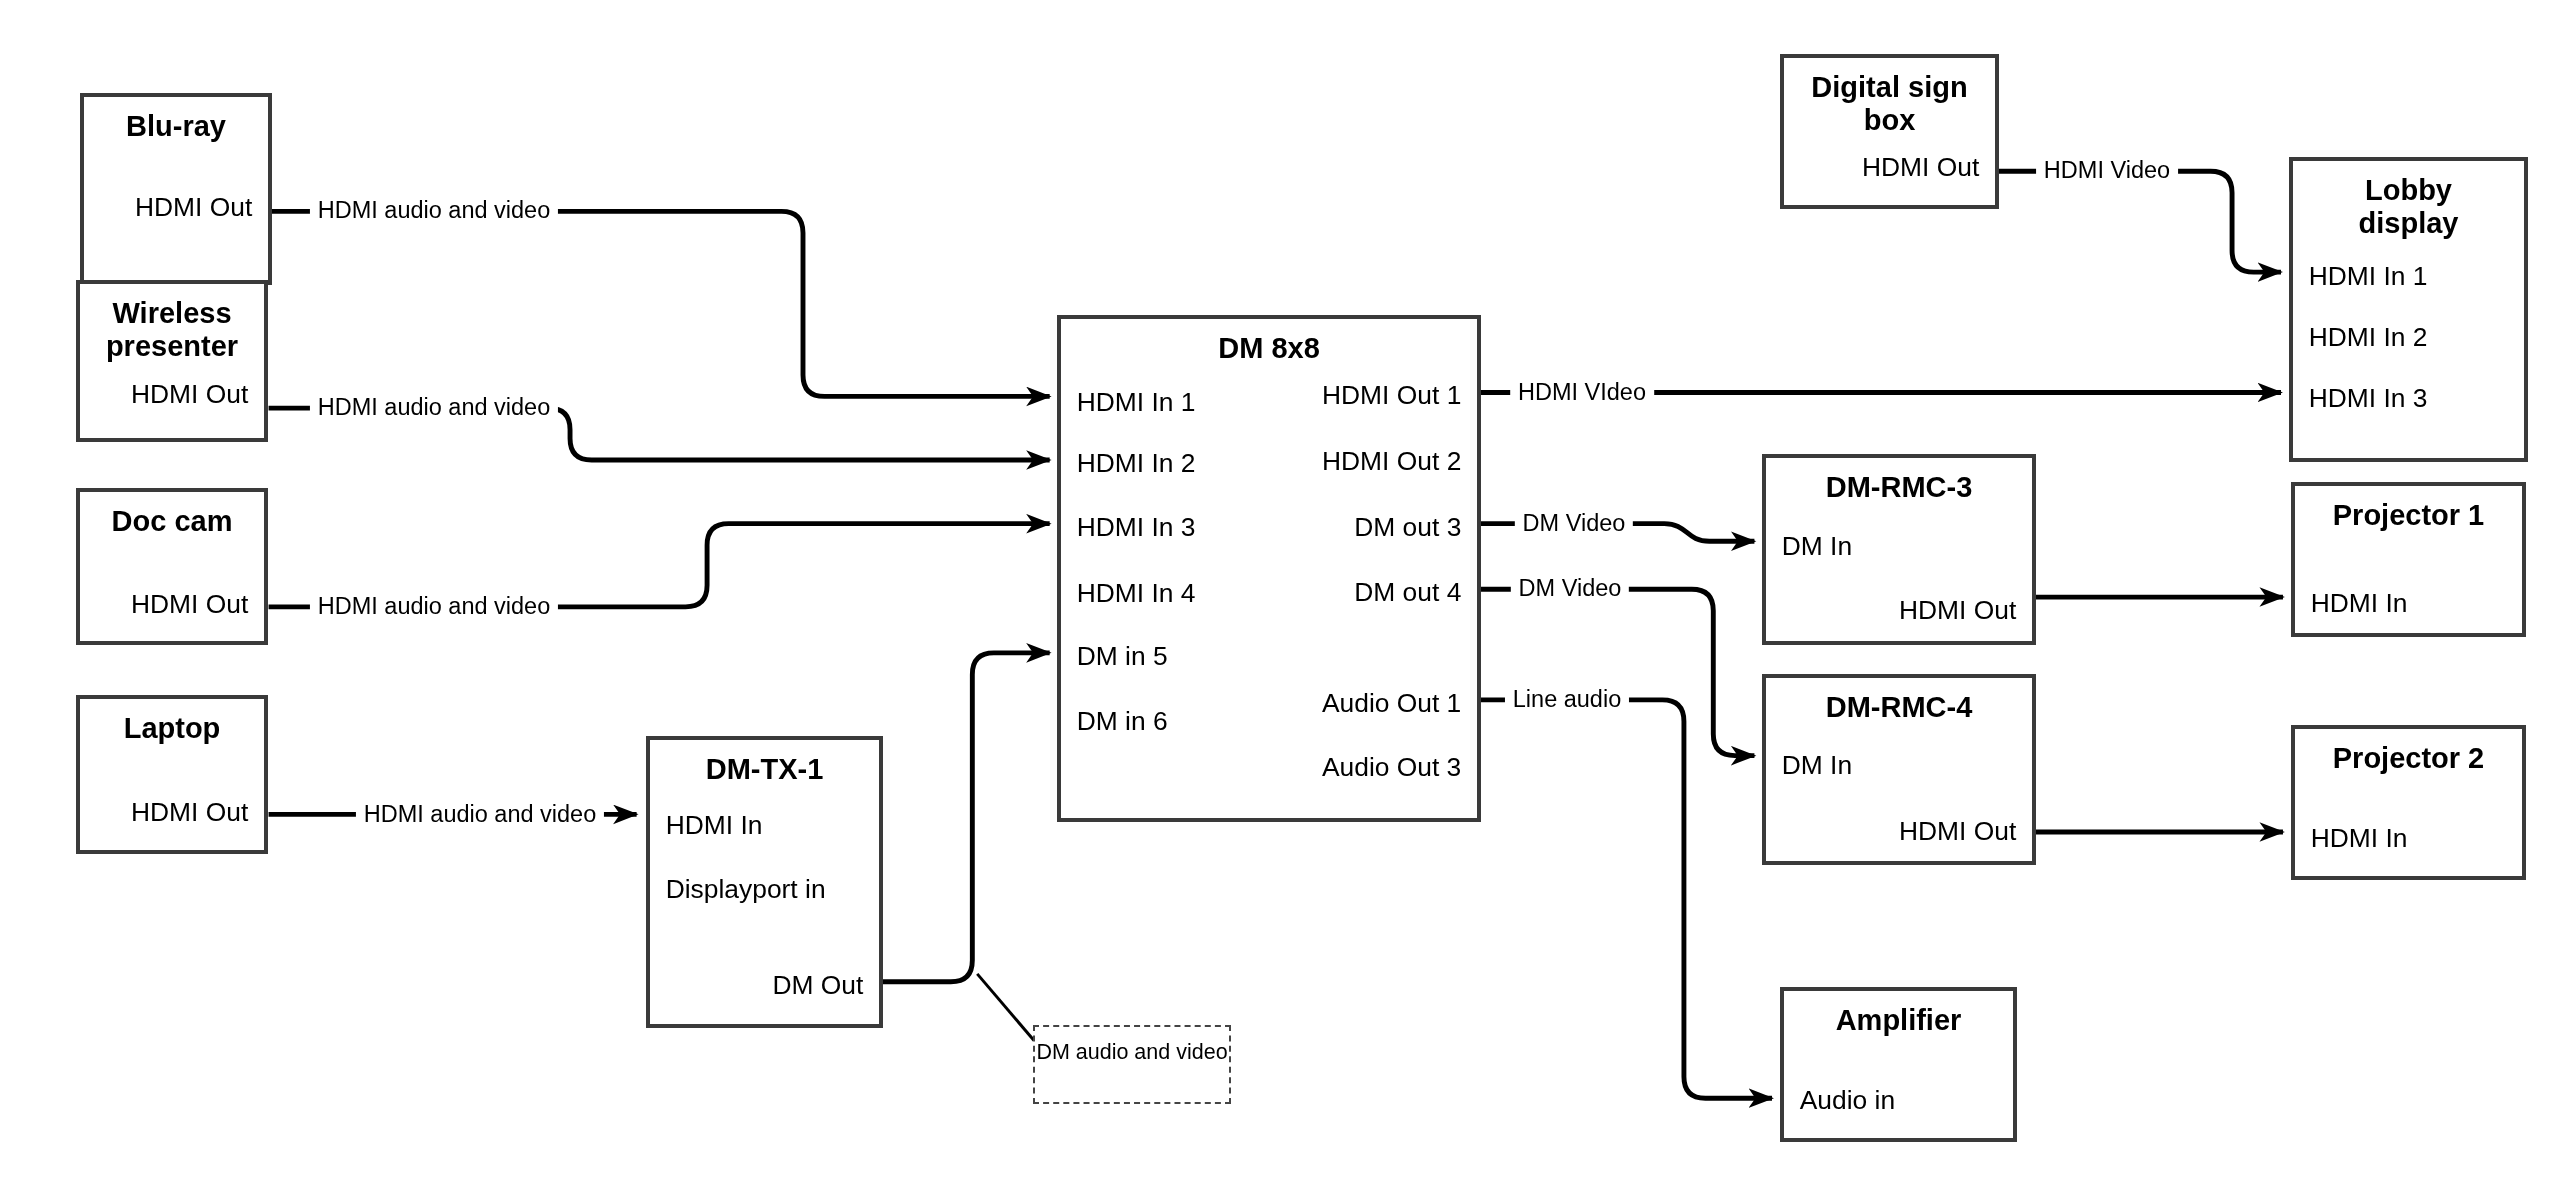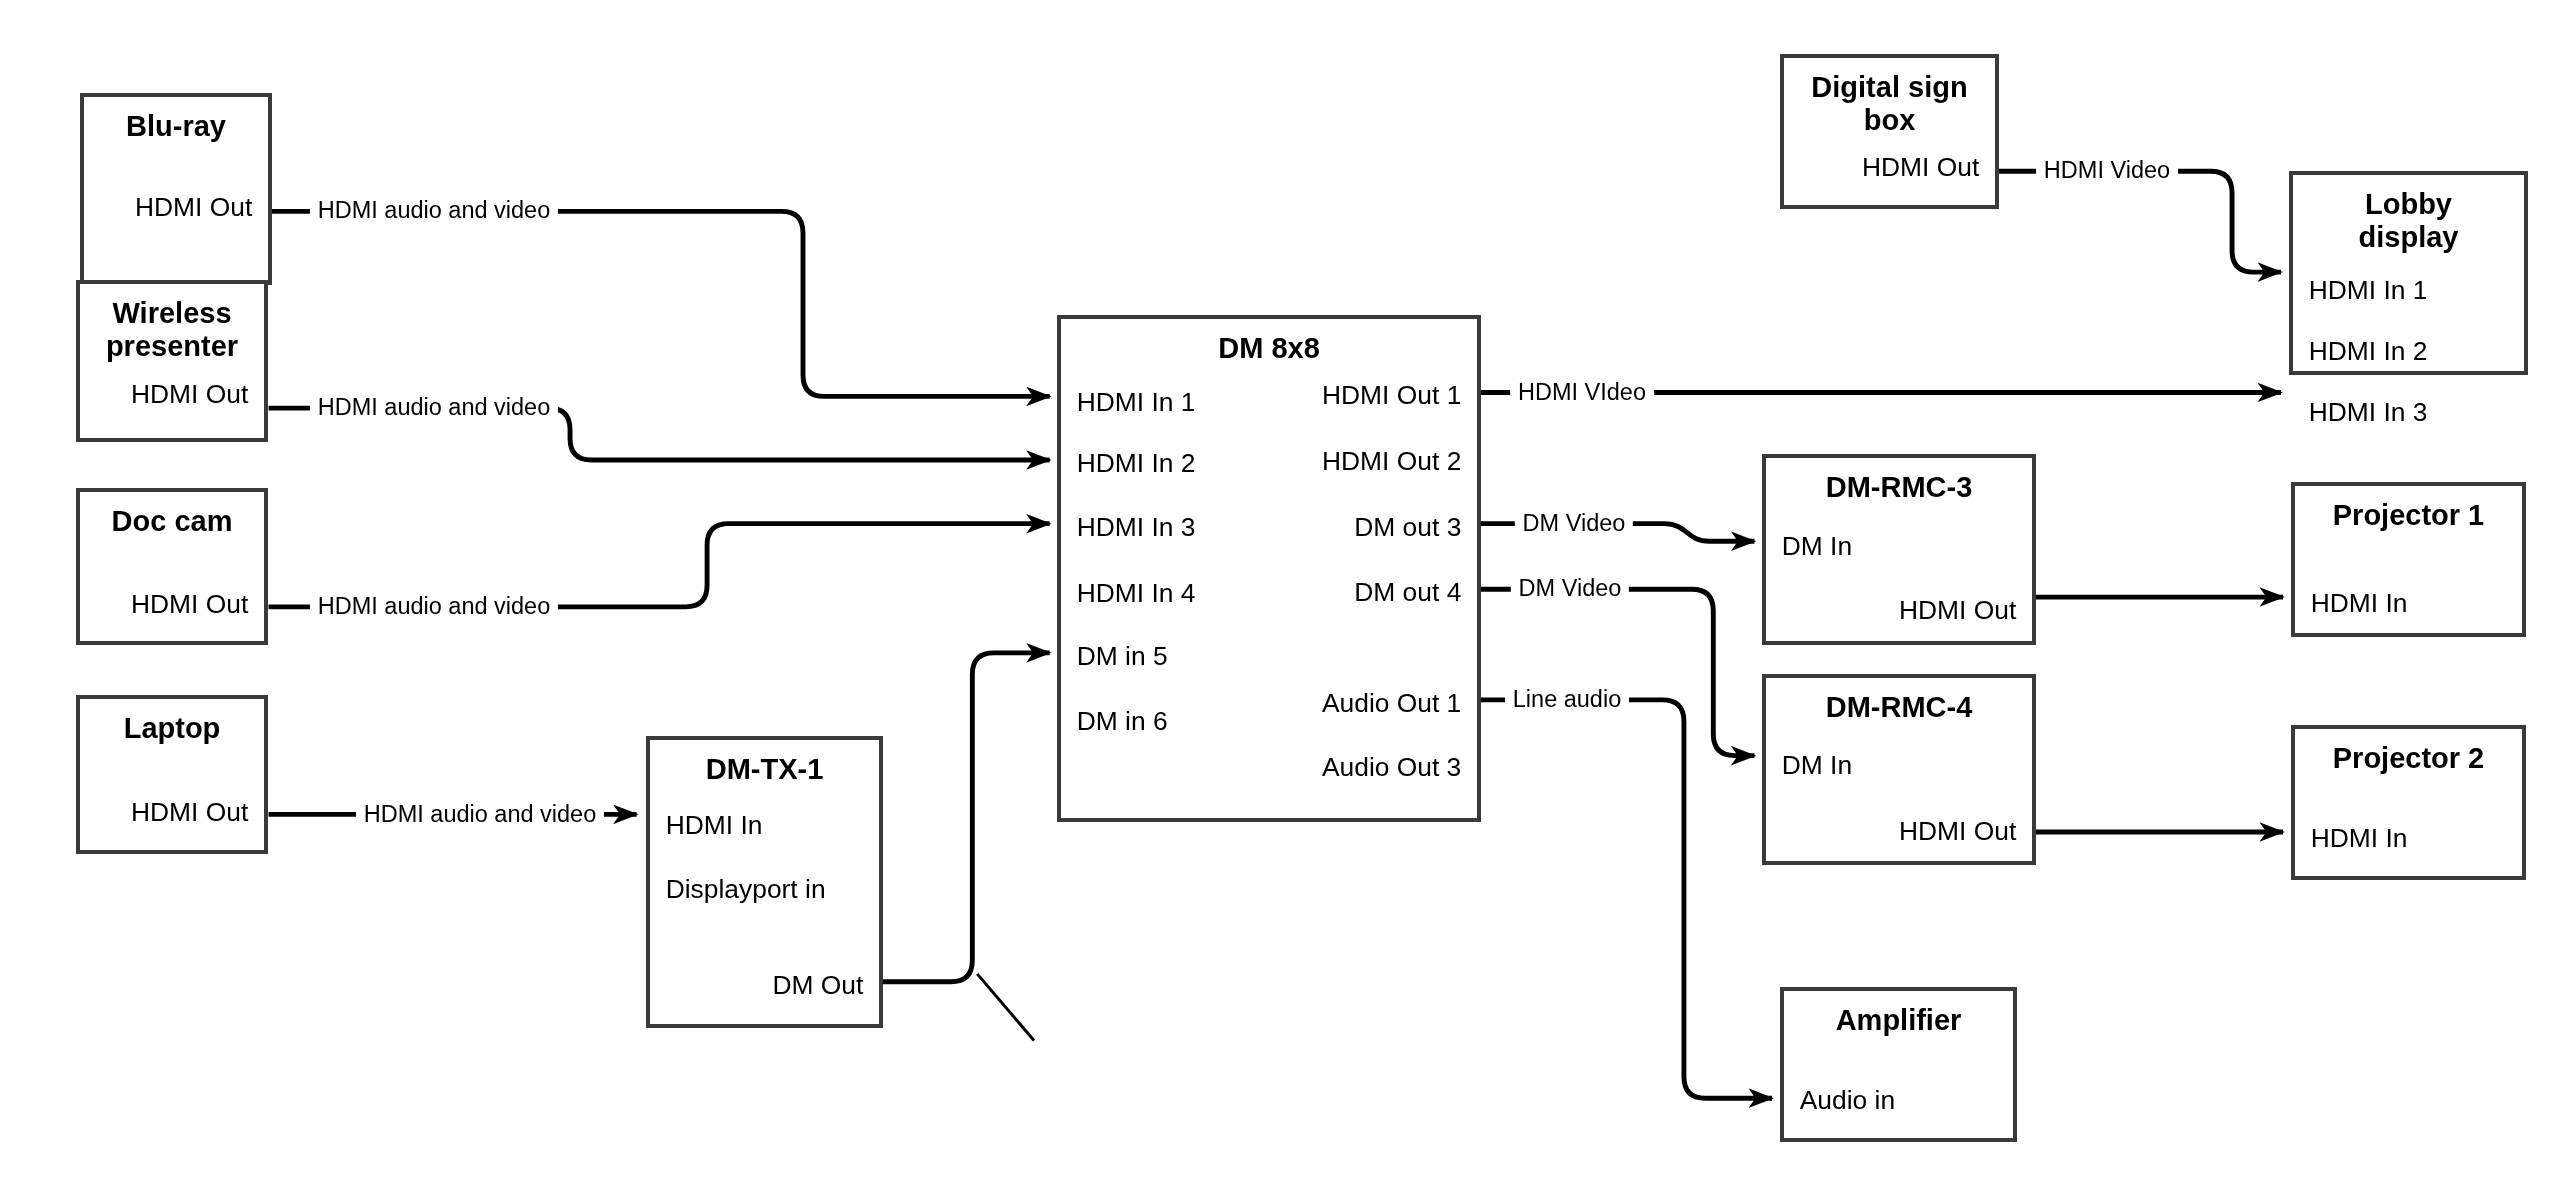--- a/index.html
+++ b/index.html
@@ -157,21 +157,21 @@
     <span class="port right" style="top:258px">DM out 4</span>
     <span class="port right" style="top:369px">Audio Out 1</span>
     <span class="port right" style="top:433px">Audio Out 3</span>
   </div>
 
   <div class="node" style="left:1780px;top:54px;width:219px;height:155px">
     <div class="title w180">Digital sign box</div>
     <span class="port right" style="top:94px">HDMI Out</span>
   </div>
 
-  <div class="node" style="left:2289px;top:171px;width:239px;height:204px">
+  <div class="node" style="left:2289px;top:157px;width:239px;height:305px">
     <div class="title w140">Lobby display</div>
     <span class="port left" style="top:100px">HDMI In 1</span>
     <span class="port left" style="top:161px">HDMI In 2</span>
     <span class="port left" style="top:222px">HDMI In 3</span>
   </div>
 
   <div class="node" style="left:1762px;top:454px;width:274px;height:191px">
     <div class="title">DM-RMC-3</div>
     <span class="port left" style="top:73px">DM In</span>
     <span class="port right" style="top:137px">HDMI Out</span>
@@ -191,15 +191,18 @@
   <div class="node" style="left:2291px;top:725px;width:235px;height:155px">
     <div class="title">Projector 2</div>
     <span class="port left" style="top:94px">HDMI In</span>
   </div>
 
   <div class="node" style="left:1780px;top:987px;width:237px;height:155px">
     <div class="title">Amplifier</div>
     <span class="port left" style="top:94px">Audio in</span>
   </div>
 
+  <div class="note" style="left:1033px;top:1025px;width:198px;height:79px">
+    <span>DM audio and video</span>
+  </div>
 
 </div>
 
 
 </body></html>

